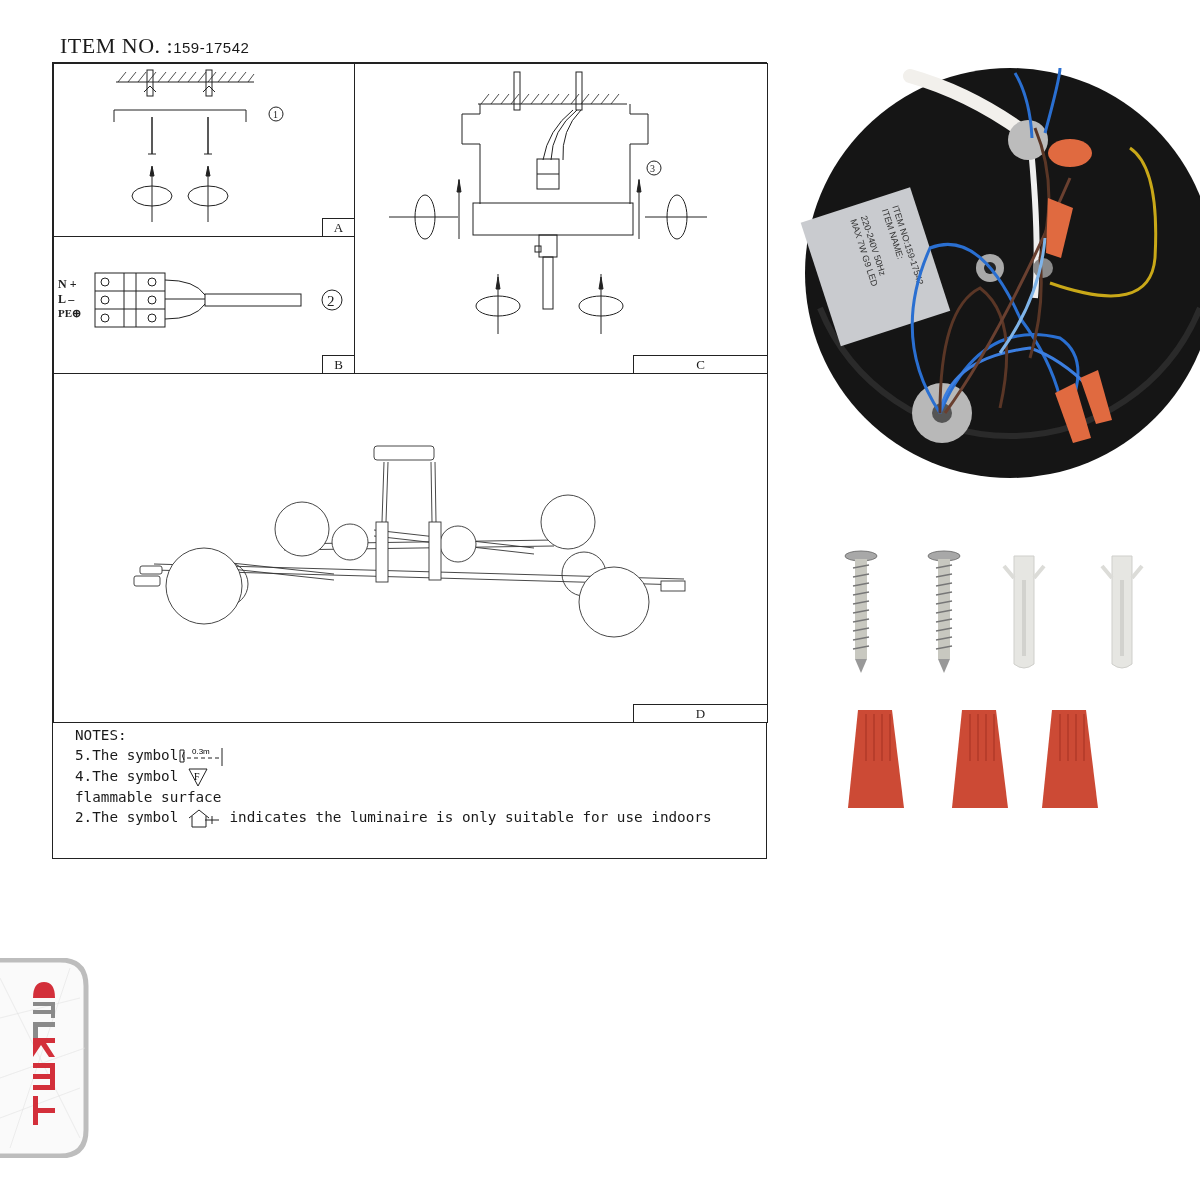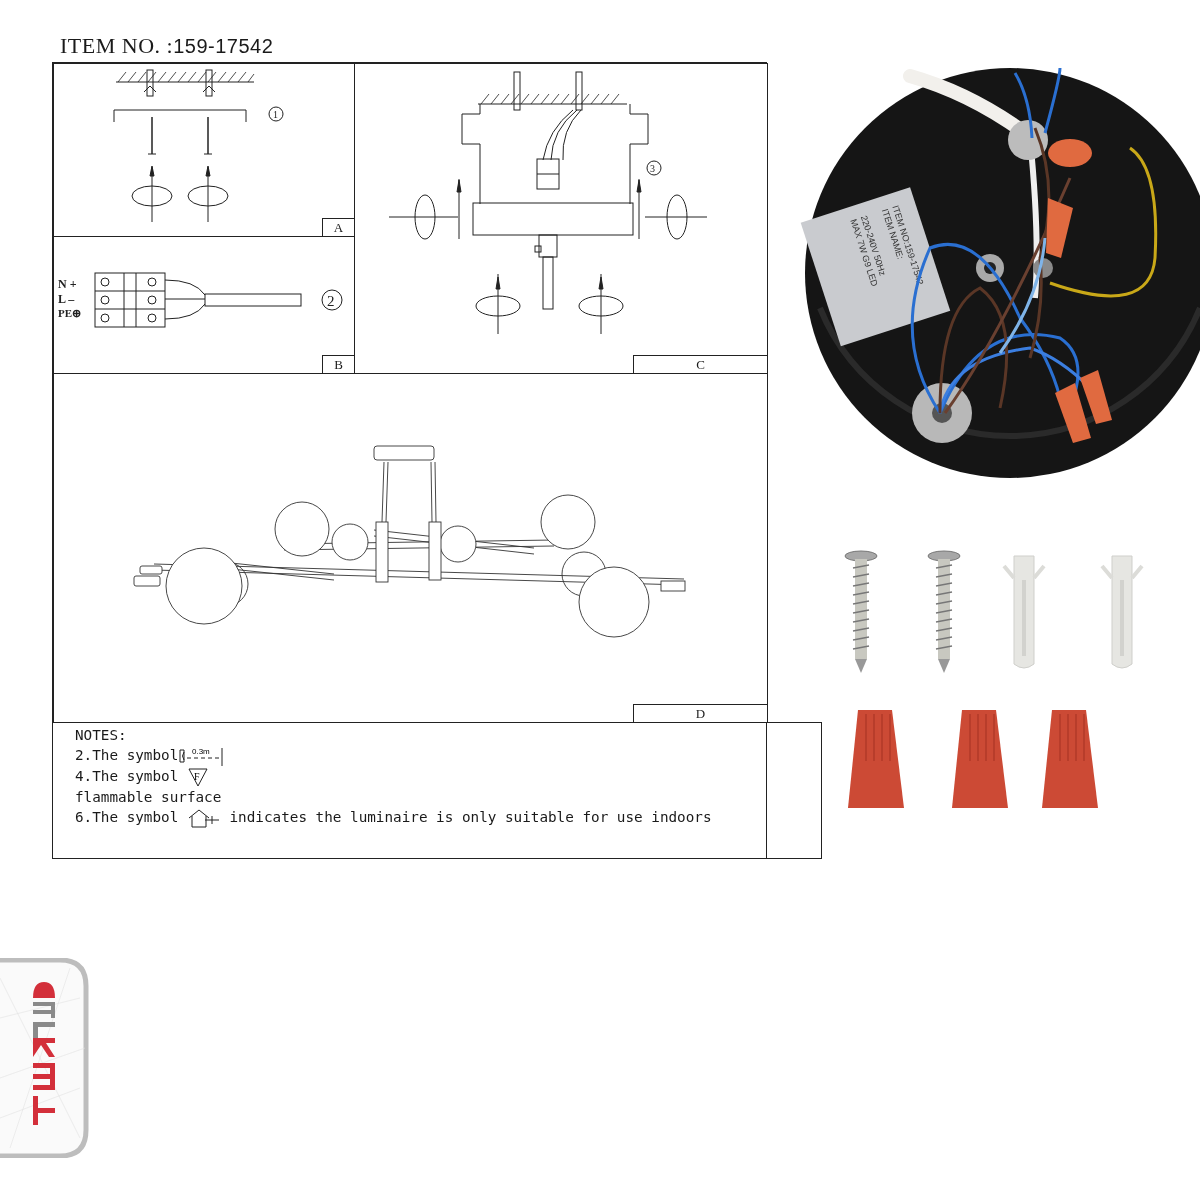--- a/index.html
+++ b/index.html
@@ -1,23 +1,23 @@
 <!DOCTYPE html>
 <html><head>
 <meta charset="utf-8">
 <style>
   html,body{margin:0;padding:0;}
   body{width:1200px;height:1200px;background:#ffffff;position:relative;overflow:hidden;font-family:"DejaVu Sans Mono","Liberation Mono",monospace;color:#1a1a1a;}
   .abs{position:absolute;}
   .model{left:60px;top:33px;font-family:"Liberation Serif","DejaVu Serif",serif;font-size:22px;letter-spacing:0.5px;}
-  .model .num{font-family:"Liberation Sans",sans-serif;font-size:20px;}
+  .model .num{font-family:"Liberation Sans",sans-serif;font-size:15px;}
   .sheet{left:52px;top:62px;width:715px;height:797px;border:1.5px solid #222;box-sizing:border-box;}
   .panel{position:absolute;border:1.2px solid #222;box-sizing:border-box;background:#fff;}
   .tag{position:absolute;right:0;bottom:0;border-left:1.2px solid #222;border-top:1.2px solid #222;font-family:"Liberation Serif",serif;font-size:13px;text-align:center;line-height:17px;height:18px;box-sizing:border-box;background:#fff;}
-  .notes{left:52px;top:722px;width:770px;height:137px;border:1.5px solid #222;box-sizing:border-box;padding:2px 22px;font-size:14.3px;line-height:20px;}
+  .notes{left:52px;top:722px;width:715px;height:137px;border:1.5px solid #222;box-sizing:border-box;padding:2px 22px;font-size:14.3px;line-height:20px;}
   .notes div{white-space:nowrap;}
   .ceiling{position:absolute;left:800px;top:58px;width:415px;height:430px;}
   .parts svg{position:absolute;}
   .logo{left:0;top:958px;width:90px;height:200px;}
   .sym{display:inline-block;vertical-align:middle;}
 </style>
 </head>
 <body>
 
 <div class="abs model">
@@ -174,37 +174,37 @@
         <rect x="607" y="207" width="24" height="10"></rect>
       </g>
     </svg>
     <div class="tag" style="width:134px;">D</div>
   </div>
 </div>
 
 <div class="abs notes">
   <div>NOTES:</div>
   <div>
-    <span>2.The symbol</span><svg class="sym" width="46" height="20">
+    <span>5.The symbol</span><svg class="sym" width="46" height="20">
         <path d="M2 4 h4 v12 h-4 z" fill="none" stroke="#222"></path>
         <path d="M6 6 q-3 4 0 8" fill="none" stroke="#222"></path>
         <line x1="9" y1="12" x2="42" y2="12" stroke="#222" stroke-dasharray="4,3"></line>
         <line x1="44" y1="2" x2="44" y2="20" stroke="#222"></line>
         <text x="14" y="8" font-size="8" font-family="Liberation Sans,sans-serif">0.3m</text>
       </svg>
   </div>
   <div>
     <span>4.The symbol</span> <svg class="sym" width="22" height="20">
         <path d="M2 2 h18 l-9 17 z" fill="none" stroke="#222"></path>
         <text x="7" y="13" font-size="10" font-family="Liberation Serif,serif">F</text>
       </svg> 
   </div>
   <div>flammable surface</div>
   <div>
-    <span>6.The symbol</span> <svg class="sym" width="34" height="20">
+    <span>2.The symbol</span> <svg class="sym" width="34" height="20">
         <path d="M2 10 l10 -8 l10 8 M5 8 v11 h14 v-11" fill="none" stroke="#222"></path>
         <line x1="18" y1="12" x2="32" y2="12" stroke="#222"></line>
         <line x1="25" y1="8" x2="25" y2="16" stroke="#222"></line>
       </svg> <span>indicates the luminaire is only suitable for use indoors</span>
   </div>
 </div>
 
 <div class="ceiling">
   <svg width="415" height="430" viewBox="0 0 415 430">
     <circle cx="210" cy="215" r="205" fill="#151515"></circle>

